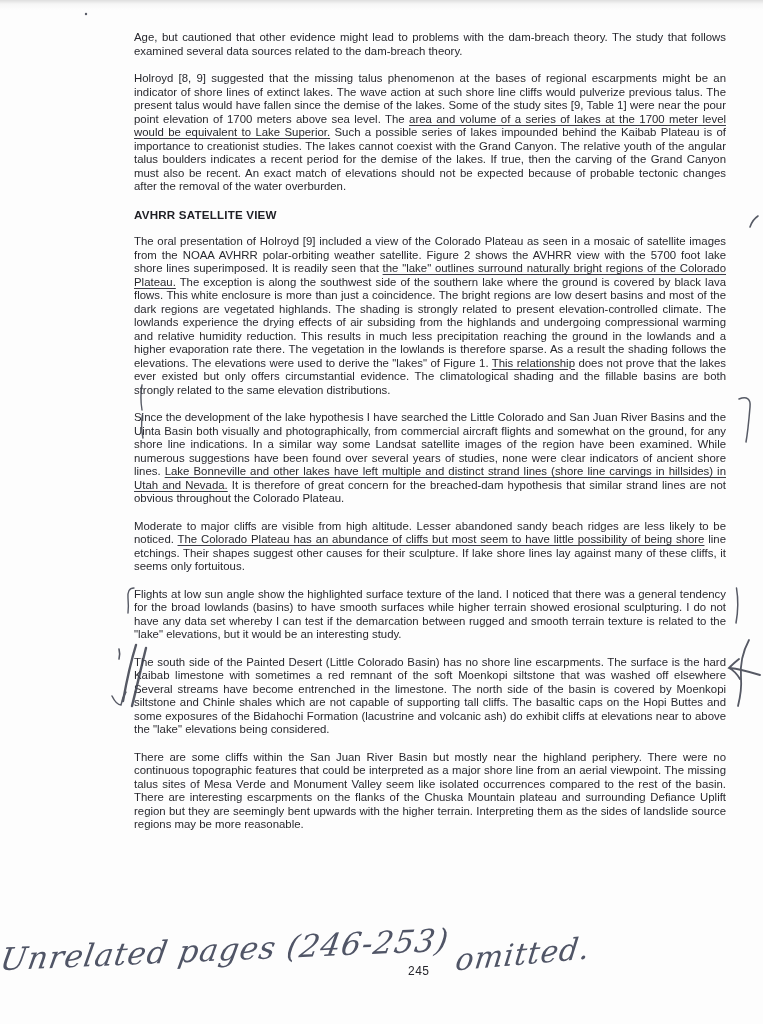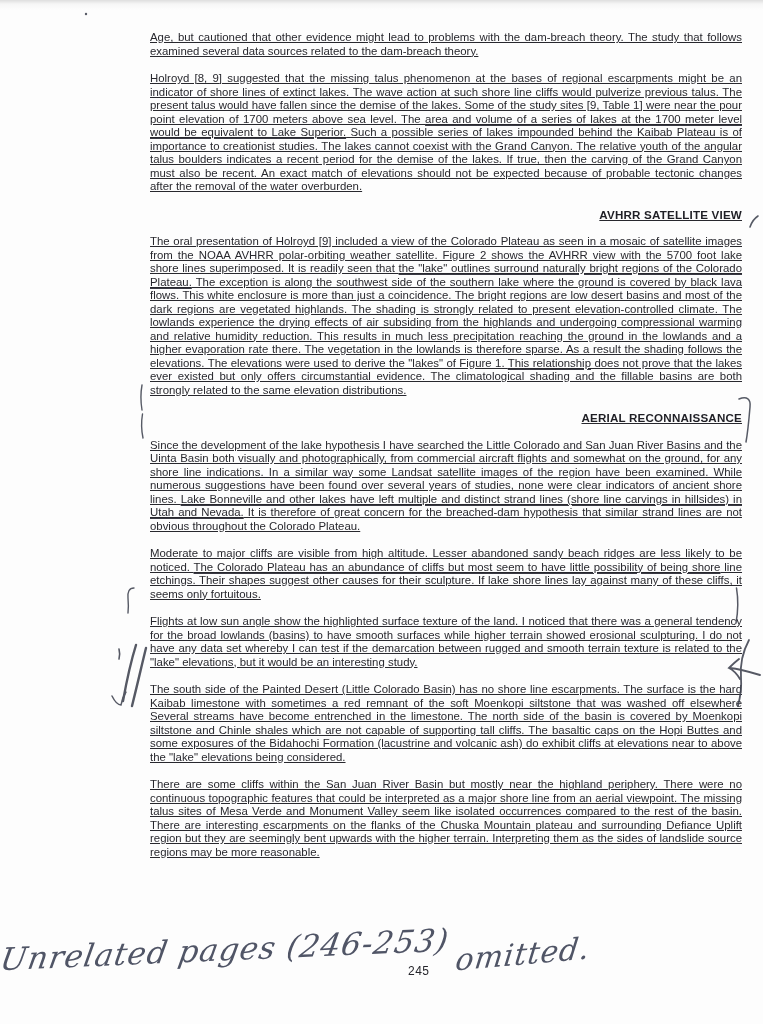--- a/index.html
+++ b/index.html
@@ -6,29 +6,28 @@
   body{
     width:763px;height:1024px;position:relative;overflow:hidden;
     background:#fcfcfc;
     font-family:"Liberation Sans",sans-serif;
   }
   .page{
     position:absolute;inset:0;
     background:linear-gradient(180deg,#dedede 0px,#f6f6f6 4px,#fdfdfd 10px,#fdfdfd 100%);
   }
   .text-col{
-    position:absolute;left:150px;top:31px;width:592px;
+    position:absolute;left:134px;top:31px;width:592px;
     color:#28282e;font-size:11.4px;line-height:13.5px;
     text-align:justify;
-    text-decoration:underline;
   }
   .text-col p{margin:0 0 14px 0;}
   .text-col h2{
     font-size:11.6px;line-height:13.5px;font-weight:bold;
-    margin:0 0 14px 0;color:#1f1f25;letter-spacing:.2px;text-align:right;
+    margin:0 0 14px 0;color:#1f1f25;letter-spacing:.2px;text-align:left;
   }
   .hu{
     text-decoration:underline;
     text-decoration-thickness:1.25px;
     text-decoration-color:#3a3a44;
     text-underline-offset:2px;
   }
   .anno-overlay{position:absolute;inset:0;pointer-events:none;}
   .hand{
     position:absolute;
@@ -47,21 +46,20 @@
   <div class="text-col">
 
     <p><span>Age, but cautioned that other evidence might lead to problems with the dam-breach theory. The study that follows examined several data sources related to the dam-breach theory.</span></p>
 
     <p><span>Holroyd [8, 9] suggested that the missing talus phenomenon at the bases of regional escarpments might be an indicator of shore lines of extinct lakes. The wave action at such shore line cliffs would pulverize previous talus. The present talus would have fallen since the demise of the lakes. Some of the study sites [9, Table 1] were near the pour point elevation of 1700 meters above sea level. The </span><span class="hu">area and volume of a series of lakes at the 1700 meter level would be equivalent to Lake Superior.</span><span> Such a possible series of lakes impounded behind the Kaibab Plateau is of importance to creationist studies. The lakes cannot coexist with the Grand Canyon. The relative youth of the angular talus boulders indicates a recent period for the demise of the lakes. If true, then the carving of the Grand Canyon must also be recent. An exact match of elevations should not be expected because of probable tectonic changes after the removal of the water overburden.</span></p>
 
     <h2>AVHRR SATELLITE VIEW</h2>
 
     <p><span>The oral presentation of Holroyd [9] included a view of the Colorado Plateau as seen in a mosaic of satellite images from the NOAA AVHRR polar-orbiting weather satellite. Figure 2 shows the AVHRR view with the 5700 foot lake shore lines superimposed. It is readily seen that </span><span class="hu">the "lake" outlines surround naturally bright regions of the Colorado Plateau.</span><span> The exception is along the southwest side of the southern lake where the ground is covered by black lava flows. This white enclosure is more than just a coincidence. The bright regions are low desert basins and most of the dark regions are vegetated highlands. The shading is strongly related to present elevation-controlled climate. The lowlands experience the drying effects of air subsiding from the highlands and undergoing compressional warming and relative humidity reduction. This results in much less precipitation reaching the ground in the lowlands and a higher evaporation rate there. The vegetation in the lowlands is therefore sparse. As a result the shading follows the elevations. The elevations were used to derive the "lakes" of Figure 1. </span><span class="hu">This relationship</span><span> does not prove that the lakes ever existed but only offers circumstantial evidence. The climatological shading and the fillable basins are both strongly related to the same elevation distributions.</span></p>
 
-    <h2>AERIAL RECONNAISSANCE</h2>
 
     <p><span>Since the development of the lake hypothesis I have searched the Little Colorado and San Juan River Basins and the Uinta Basin both visually and photographically, from commercial aircraft flights and somewhat on the ground, for any shore line indications. In a similar way some Landsat satellite images of the region have been examined. While numerous suggestions have been found over several years of studies, none were clear indicators of ancient shore lines. </span><span class="hu">Lake Bonneville and other lakes have left multiple and distinct strand lines (shore line carvings in hillsides) in Utah and Nevada.</span><span> It is therefore of great concern for the breached-dam hypothesis that similar strand lines are not obvious throughout the Colorado Plateau.</span></p>
 
     <p><span>Moderate to major cliffs are visible from high altitude. Lesser abandoned sandy beach ridges are less likely to be noticed. </span><span class="hu">The Colorado Plateau has an abundance of cliffs but most seem to have little possibility of being shore</span><span> line etchings. Their shapes suggest other causes for their sculpture. If lake shore lines lay against many of these cliffs, it seems only fortuitous.</span></p>
 
     <p><span>Flights at low sun angle show the highlighted surface texture of the land. I noticed that there was a general tendency for the broad lowlands (basins) to have smooth surfaces while higher terrain showed erosional sculpturing. I do not have any data set whereby I can test if the demarcation between rugged and smooth terrain texture is related to the "lake" elevations, but it would be an interesting study.</span></p>
 
     <p><span>The south side of the Painted Desert (Little Colorado Basin) has no shore line escarpments. The surface is the hard Kaibab limestone with sometimes a red remnant of the soft Moenkopi siltstone that was washed off elsewhere Several streams have become entrenched in the limestone. The north side of the basin is covered by Moenkopi siltstone and Chinle shales which are not capable of supporting tall cliffs. The basaltic caps on the Hopi Buttes and some exposures of the Bidahochi Formation (lacustrine and volcanic ash) do exhibit cliffs at elevations near to above the "lake" elevations being considered.</span></p>
 
     <p><span>There are some cliffs within the San Juan River Basin but mostly near the highland periphery. There were no continuous topographic features that could be interpreted as a major shore line from an aerial viewpoint. The missing talus sites of Mesa Verde and Monument Valley seem like isolated occurrences compared to the rest of the basin. There are interesting escarpments on the flanks of the Chuska Mountain plateau and surrounding Defiance Uplift region but they are seemingly bent upwards with the higher terrain. Interpreting them as the sides of landslide source regions may be more reasonable.</span></p>

